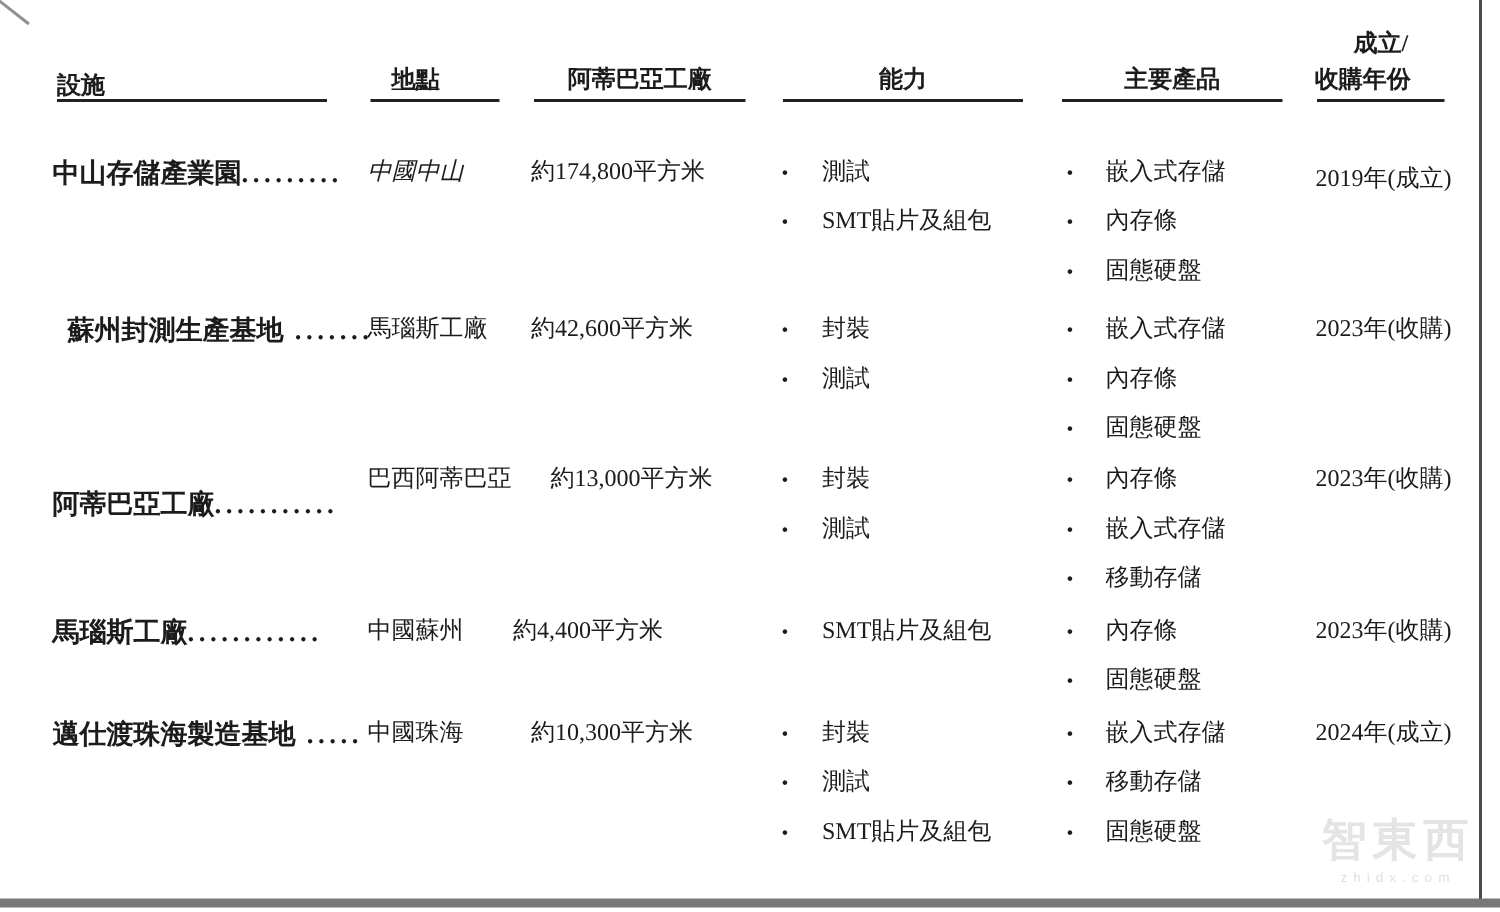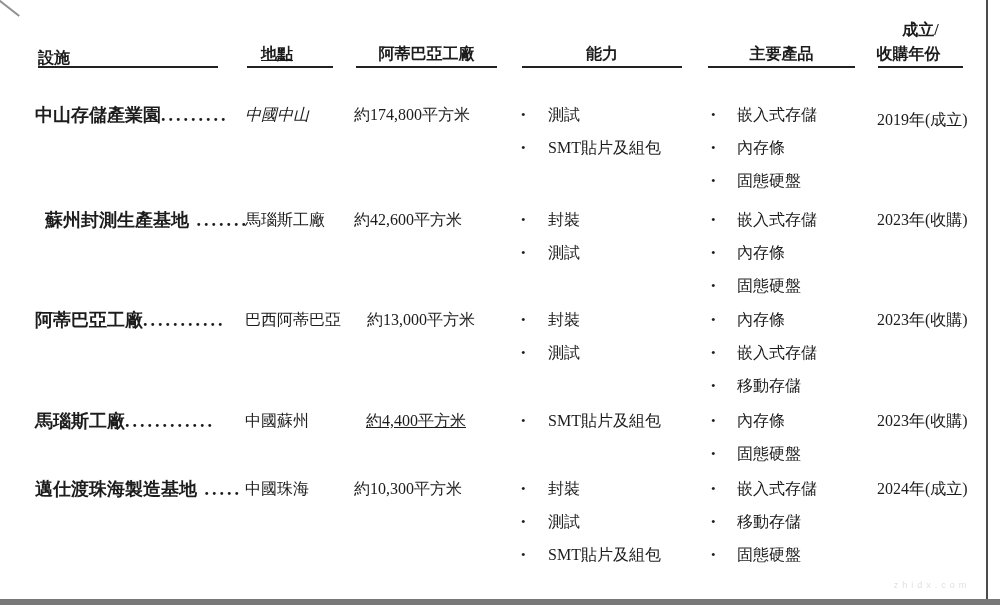--- a/index.html
+++ b/index.html
@@ -85,40 +85,40 @@
     <div class="abs bullet" style="left:711px; top:0;">•</div>
     <div class="abs txt" style="left:737px; top:0;">嵌入式存儲</div>
     <div class="abs bullet" style="left:711px; top:33px;">•</div>
     <div class="abs txt" style="left:737px; top:33px;">內存條</div>
     <div class="abs bullet" style="left:711px; top:66px;">•</div>
     <div class="abs txt" style="left:737px; top:66px;">固態硬盤</div>
     <div class="abs txt" style="left:877px; top:0;">2023年(收購)</div>
   </div>
 
   <div class="row" style="top:309px;">
-    <div class="abs fac" style="left:35px; top:0;"><span>阿蒂巴亞工廠</span><span class="leader">...........</span></div>
+    <div class="abs fac" style="left:35px; top:16px;"><span>阿蒂巴亞工廠</span><span class="leader">...........</span></div>
     <div class="abs txt" style="left:245px; top:0;">巴西阿蒂巴亞</div>
     <div class="abs txt" style="left:354px; top:0;margin-left:13px;">約13,000平方米</div>
     <div class="abs bullet" style="left:521px; top:0;">•</div>
     <div class="abs txt" style="left:548px; top:0;">封裝</div>
     <div class="abs bullet" style="left:521px; top:33px;">•</div>
     <div class="abs txt" style="left:548px; top:33px;">測試</div>
     <div class="abs bullet" style="left:711px; top:0;">•</div>
     <div class="abs txt" style="left:737px; top:0;">內存條</div>
     <div class="abs bullet" style="left:711px; top:33px;">•</div>
     <div class="abs txt" style="left:737px; top:33px;">嵌入式存儲</div>
     <div class="abs bullet" style="left:711px; top:66px;">•</div>
     <div class="abs txt" style="left:737px; top:66px;">移動存儲</div>
     <div class="abs txt" style="left:877px; top:0;">2023年(收購)</div>
   </div>
 
   <div class="row" style="top:410px;">
     <div class="abs fac" style="left:35px; top:0;"><span>馬瑙斯工廠</span><span class="leader">............</span></div>
     <div class="abs txt" style="left:245px; top:0;">中國蘇州</div>
-    <div class="abs txt" style="left:366px; top:0;text-decoration:underline;">約4,400平方米</div>
+    <div class="abs txt" style="left:342px; top:0;">約4,400平方米</div>
     <div class="abs bullet" style="left:521px; top:0;">•</div>
     <div class="abs txt" style="left:548px; top:0;">SMT貼片及組包</div>
     <div class="abs bullet" style="left:711px; top:0;">•</div>
     <div class="abs txt" style="left:737px; top:0;">內存條</div>
     <div class="abs bullet" style="left:711px; top:33px;">•</div>
     <div class="abs txt" style="left:737px; top:33px;">固態硬盤</div>
     <div class="abs txt" style="left:877px; top:0;">2023年(收購)</div>
   </div>
 
   <div class="row" style="top:478px;">
@@ -133,15 +133,16 @@
     <div class="abs txt" style="left:548px; top:66px;">SMT貼片及組包</div>
     <div class="abs bullet" style="left:711px; top:0;">•</div>
     <div class="abs txt" style="left:737px; top:0;">嵌入式存儲</div>
     <div class="abs bullet" style="left:711px; top:33px;">•</div>
     <div class="abs txt" style="left:737px; top:33px;">移動存儲</div>
     <div class="abs bullet" style="left:711px; top:66px;">•</div>
     <div class="abs txt" style="left:737px; top:66px;">固態硬盤</div>
     <div class="abs txt" style="left:877px; top:0;">2024年(成立)</div>
   </div>
 
+  <div class="wm-logo">智東西</div>
   <div class="wm-domain">zhidx.com</div>
 
 </div>
 
 </body></html>

